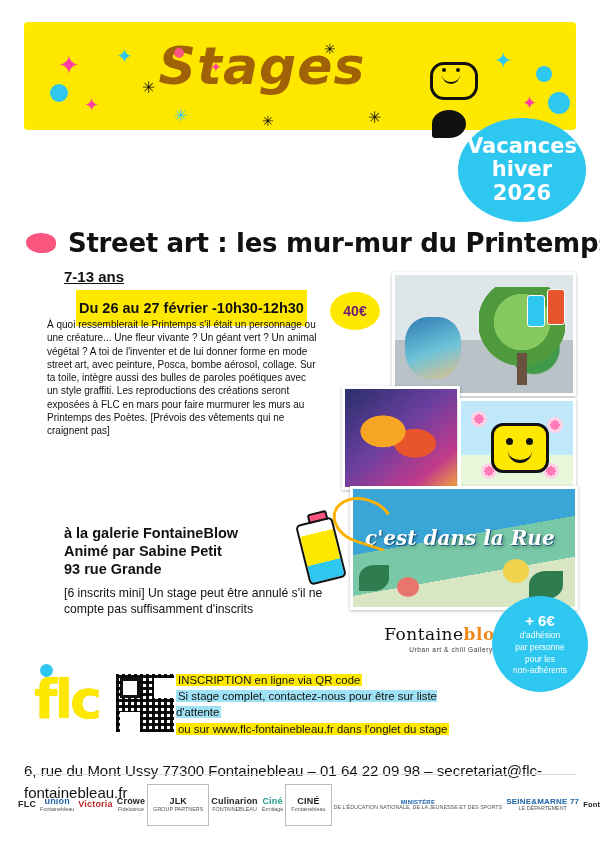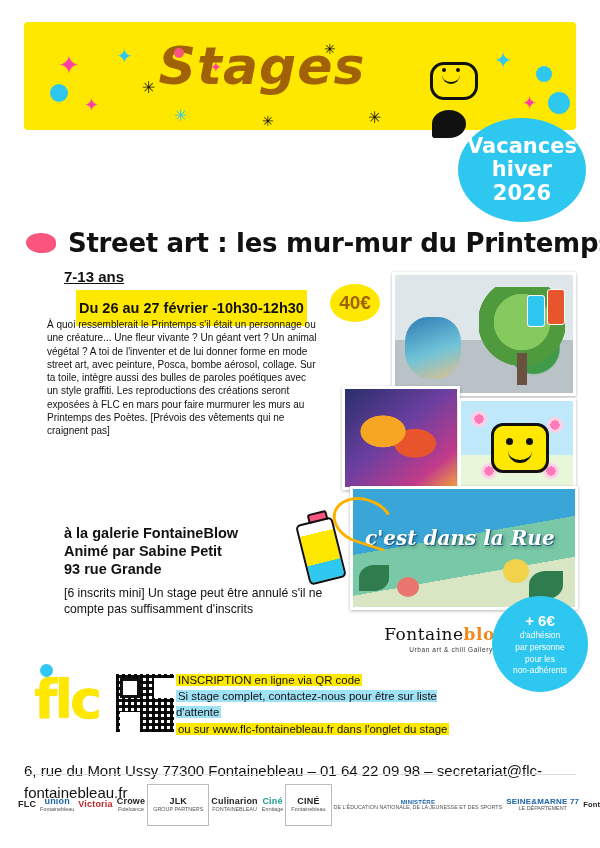--- a/index.html
+++ b/index.html
@@ -131,31 +131,31 @@
     font-weight: bold;
     color: #111;
     background: #ffe800;
     padding: 10px 3px;
     margin-left: 12px;
   }
 
   .price-bubble {
     position: absolute;
     left: 330px;
-    top: 284px;
+    top: 292px;
     width: 50px;
     height: 38px;
     background: #ffe800;
     border-radius: 50%;
     display: flex;
     align-items: center;
     justify-content: center;
-    font-size: 19px;
-    font-weight: bold;
-    color: #a16207;
+    font-size: 14px;
+    font-weight: bold;
+    color: #701a75;
   }
 
   
   .body-text {
     position: absolute;
     left: 47px;
     top: 318px;
     width: 270px;
     font-size: 10px;
     line-height: 1.33;

